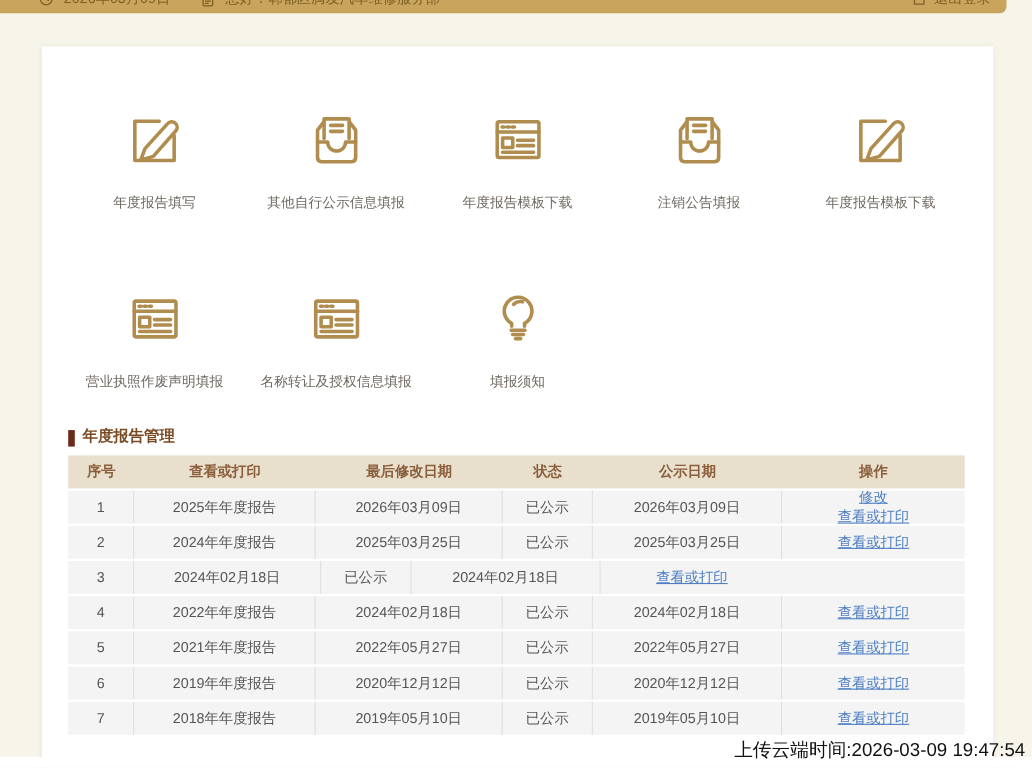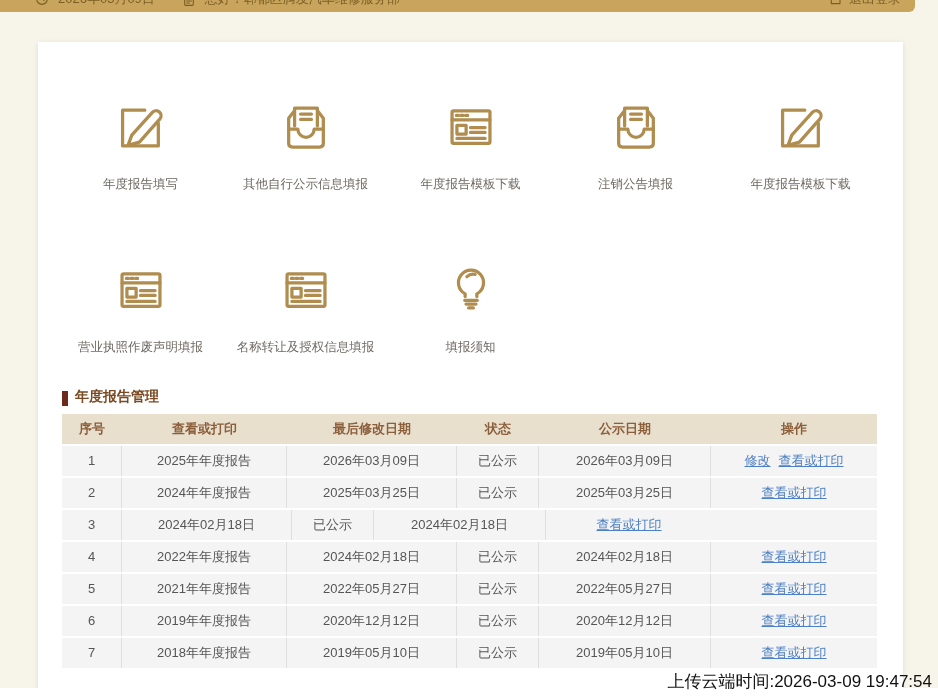--- a/index.html
+++ b/index.html
@@ -63,21 +63,21 @@
     display:flex; align-items:center; justify-content:center;
     font-size:13px; font-weight:bold; color:#8B5E3C;
     height:100%; box-sizing:border-box;
   }
   .trow { display:flex; height:30px; background:#F4F4F4; margin-top:2px; }
   .cell {
     display:flex; align-items:center; justify-content:center;
     font-size:13px; color:#555555; height:100%; box-sizing:border-box;
     border-right:1px solid #DFDFDF;
   }
-  .trow .cell:last-child { border-right:none; }
+  .trow .cell:last-child { border-right:none;flex-direction:column; }
   .col-0{width:60px}.col-1{width:165px}.col-2{width:170px}.col-3{width:82px}.col-4{width:172px}.col-5{width:166px}
   .action-link { color:#4D7FC4; text-decoration:underline; margin:0 4px; cursor:pointer; font-size:13px; }
 
   
   .bottom-strip { position:absolute; left:0; bottom:0; width:100%; height:10px; background:#FFFFFF; z-index:4; }
   .upload-time { position:absolute; right:6px; bottom:5px; font-size:17px; color:#111111; z-index:5; }
 </style>
 </head>
 <body>
 

